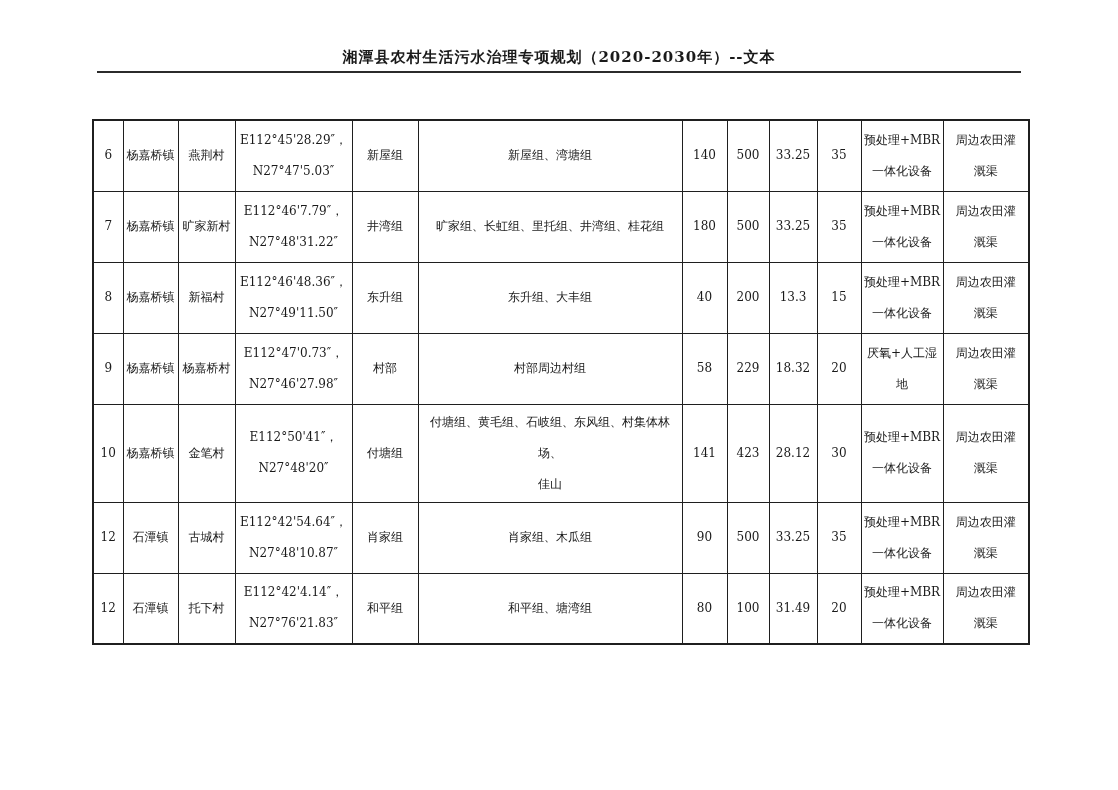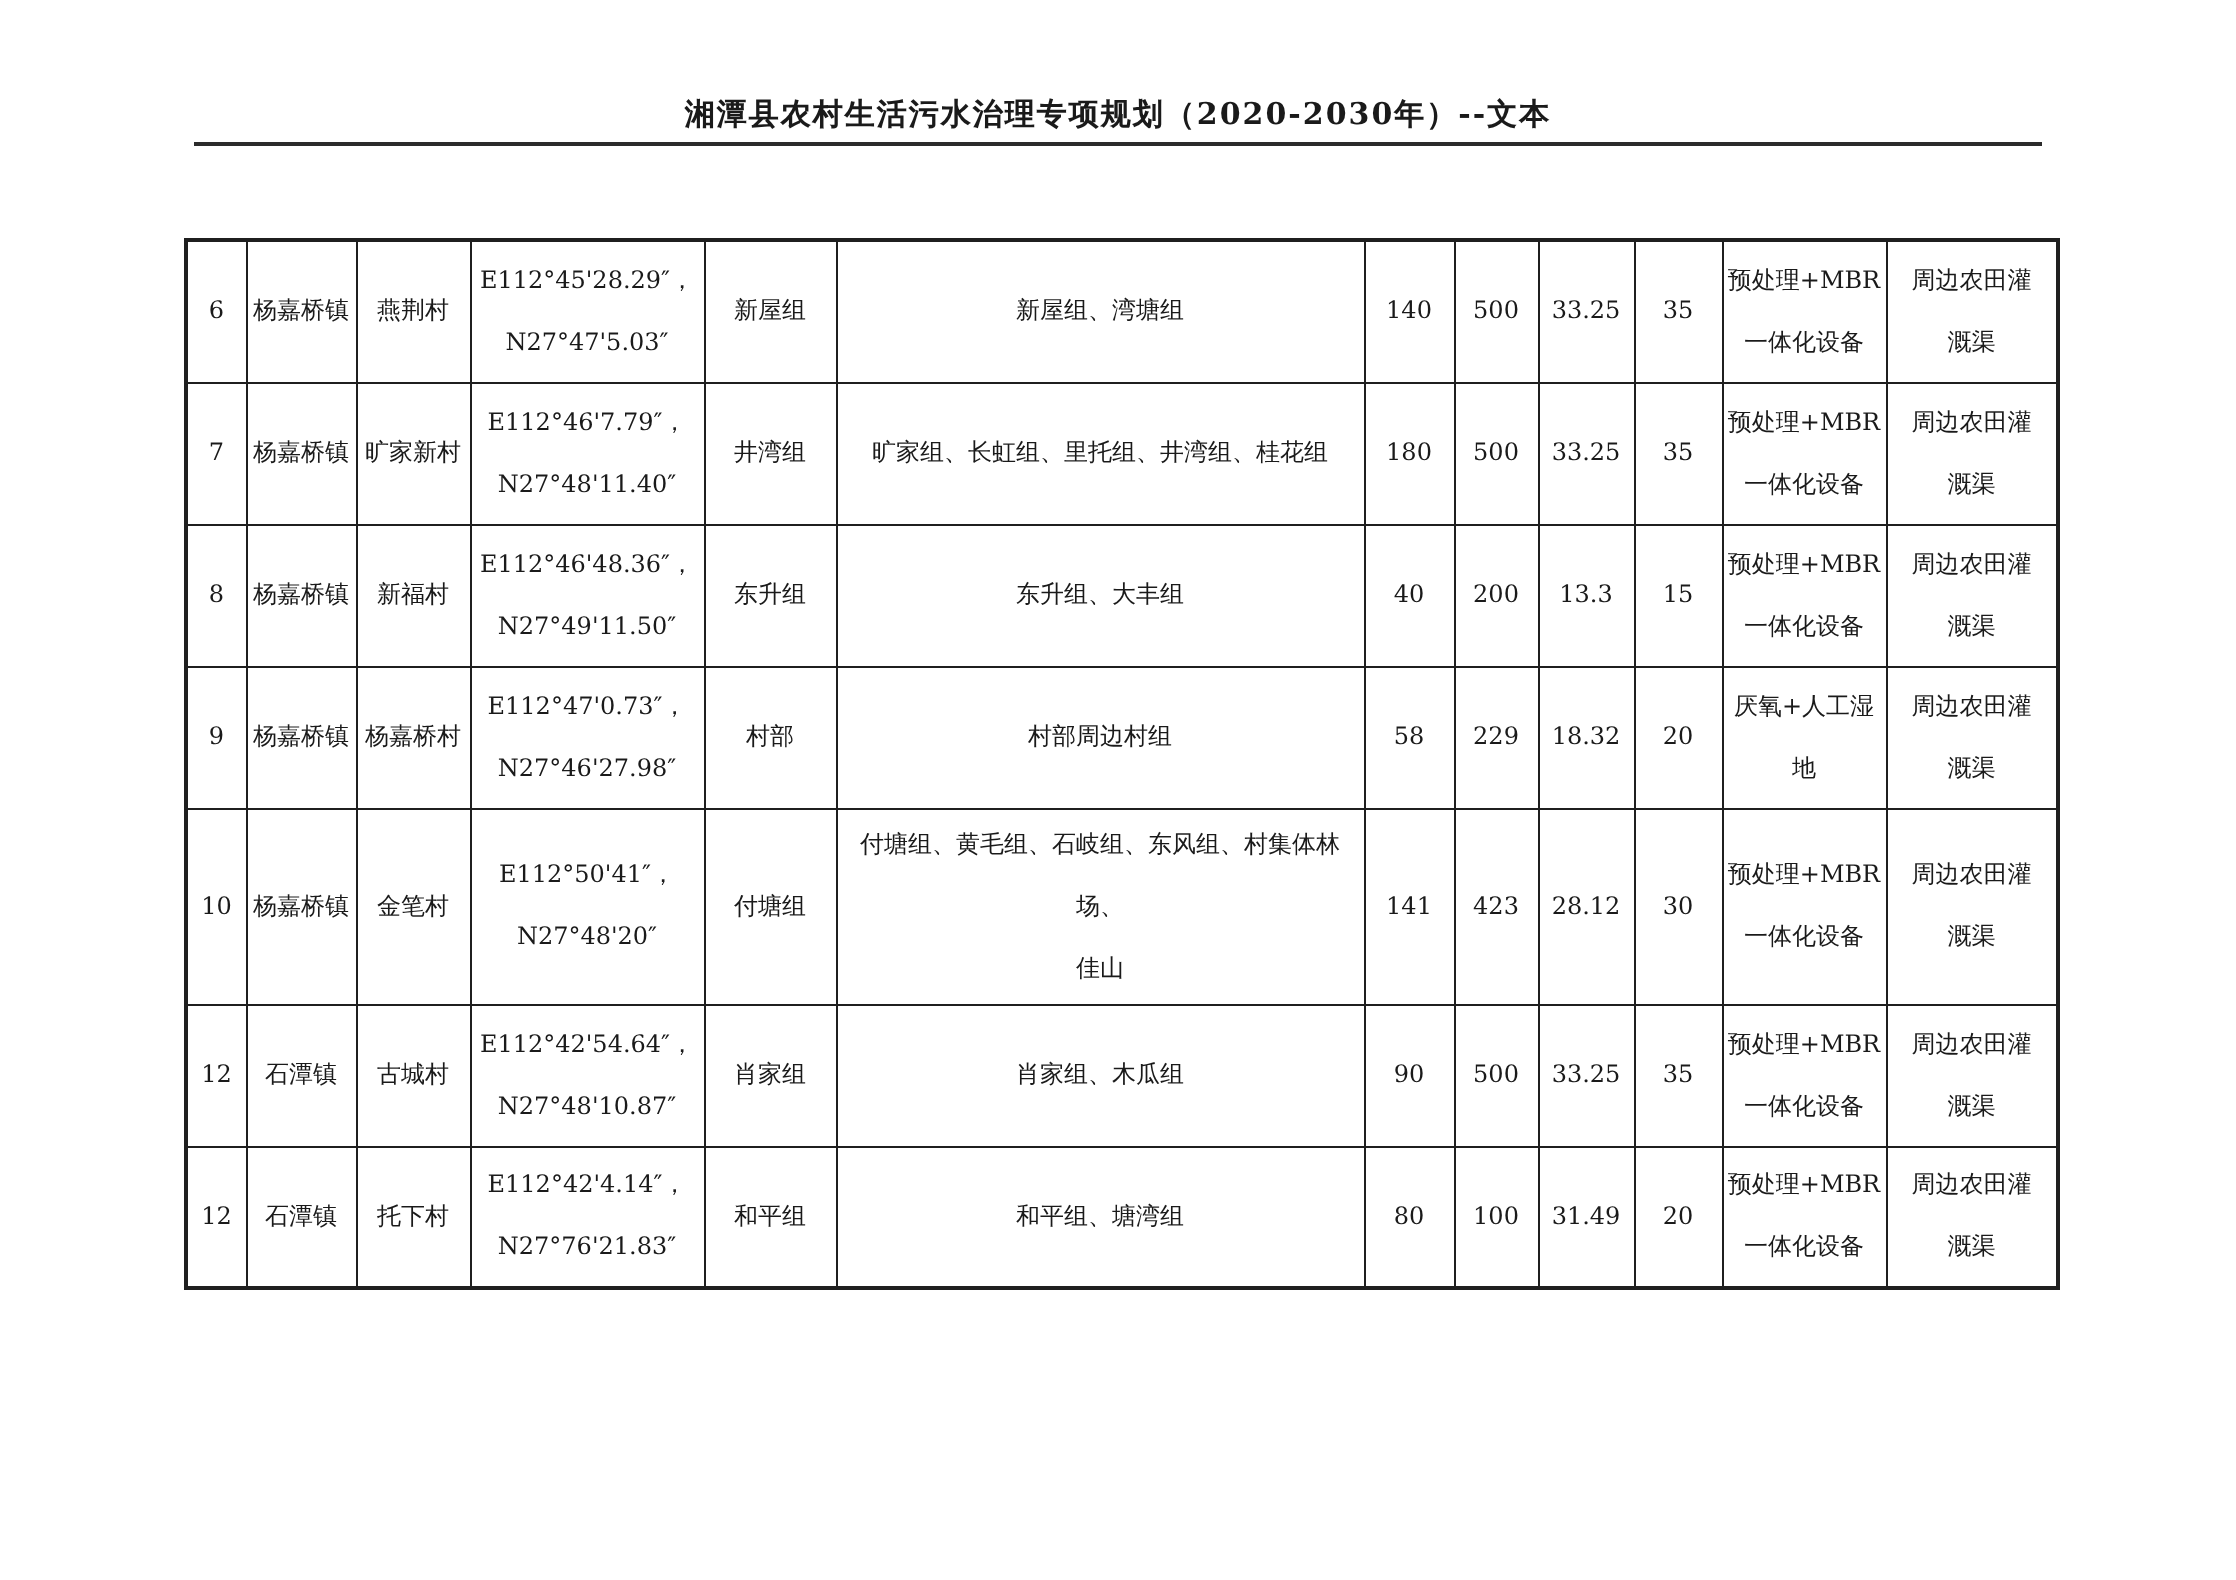--- a/index.html
+++ b/index.html
@@ -142,21 +142,21 @@
             <div class="line">7</div>
           </td>
           <td>
             <div class="line">杨嘉桥镇</div>
           </td>
           <td>
             <div class="line">旷家新村</div>
           </td>
           <td>
             <div class="line">E112°46'7.79″，</div>
-            <div class="line">N27°48'11.40″</div>
+            <div class="line">N27°48'31.22″</div>
           </td>
           <td>
             <div class="line">井湾组</div>
           </td>
           <td class="wrap">
             <div class="line">旷家组、长虹组、里托组、井湾组、桂花组</div>
           </td>
           <td>
             <div class="line">180</div>
           </td>

